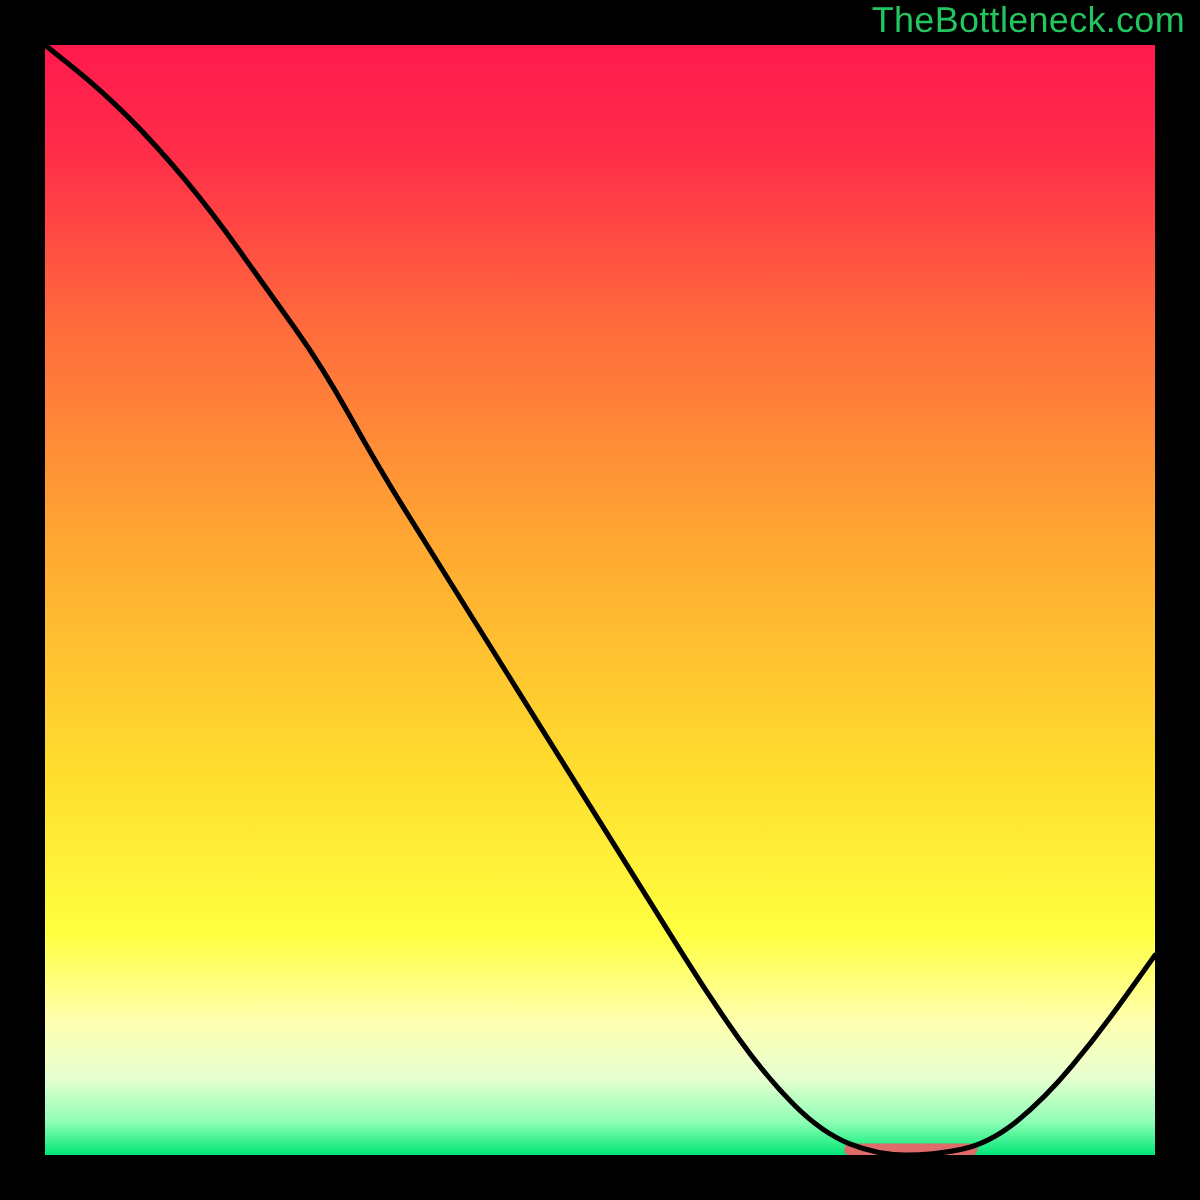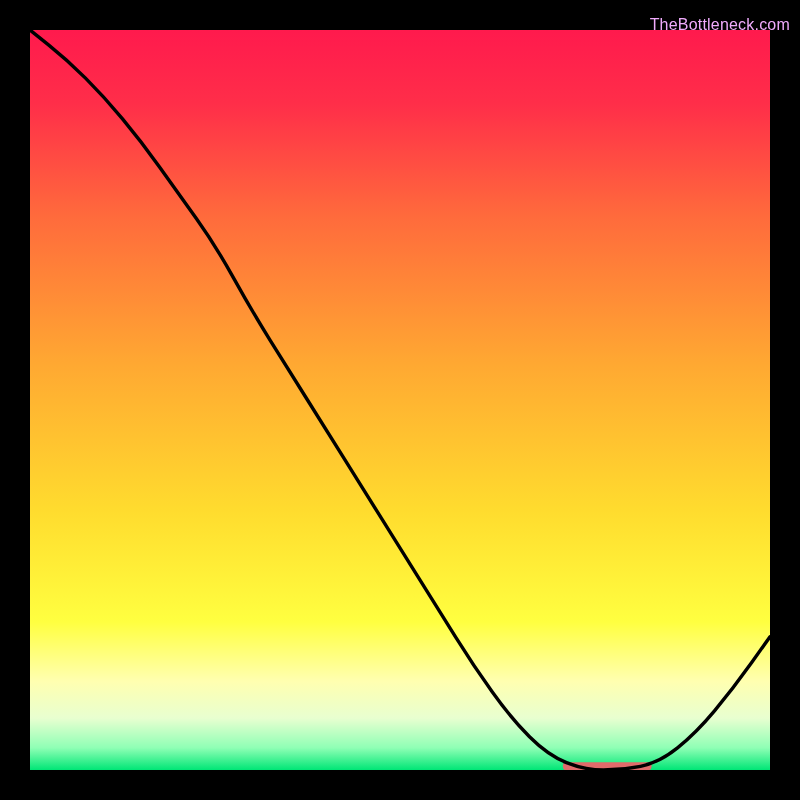--- a/index.html
+++ b/index.html
@@ -10,24 +10,24 @@
     background: #000000;
     overflow: hidden;
     font-family: Arial, Helvetica, sans-serif;
   }
   .frame {
     position: absolute;
     inset: 0;
   }
   .watermark {
     position: absolute;
-    top: 16px;
+    top: 0;
     right: 10px;
-    color: #f0abfc;
-    font-size: 16px;
+    color: #22c55e;
+    font-size: 24px;
     font-weight: 400;
     letter-spacing: 0.2px;
   }
   .plot-wrap {
     position: absolute;
     left: 30px;
     top: 30px;
     width: 740px;
     height: 740px;
   }

